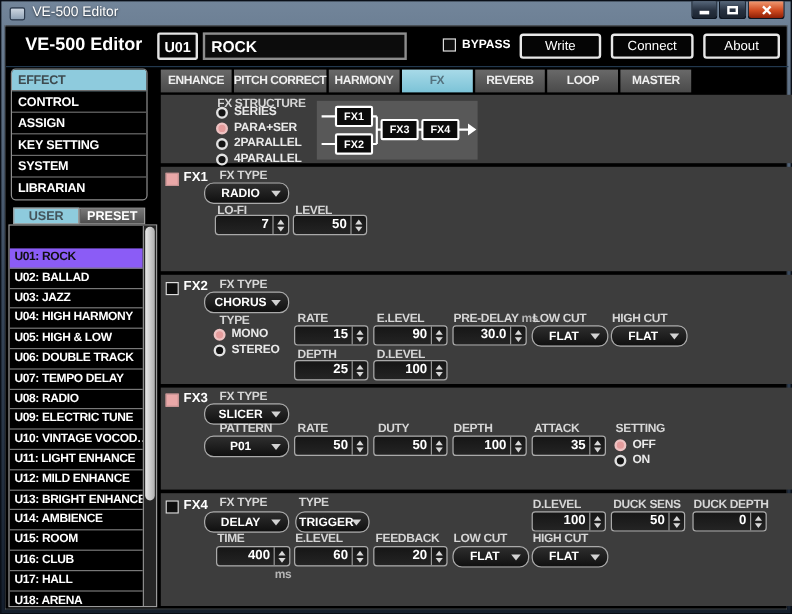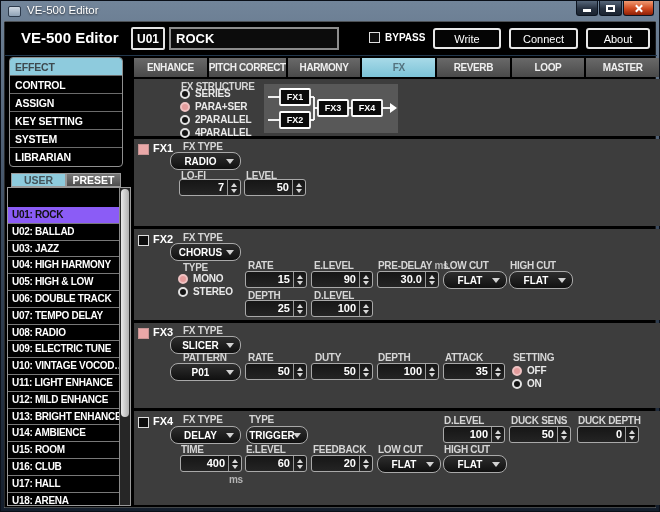--- a/index.html
+++ b/index.html
@@ -56,21 +56,21 @@
   #patch-list { position:absolute; left:6px; top:186px; width:124px; height:319px;
                 border:1px solid #9a9a9a; background:#000; overflow:hidden; }
   .p-item { height:16.8px; line-height:16px; padding-left:4px; width:111px; font-size:10px; font-weight:bold;
             color:#fff; border-bottom:1px solid #787878; letter-spacing:-0.3px; white-space:nowrap; overflow:hidden; }
   .p-item.sel { background:#8b5cf6; color:#101010;margin-top:19px; }
   #list-scroll { position:absolute; right:0; top:0; bottom:0; width:11px; background:#262626;
                  border-left:1px solid #8a8a8a; }
   #list-thumb { position:absolute; left:1px; top:1px; width:8px; height:228px; border-radius:4px;
                 background:linear-gradient(90deg,#e8e8e8,#b0b0b0); }
   
-  #tabbar { position:absolute; left:133px; top:57px; width:525px; height:19px; display:flex; gap:2px; }
+  #tabbar { position:absolute; left:133px; top:57px; width:442px; height:19px; display:flex; gap:2px; }
   .tab { flex:1; background:linear-gradient(#696969,#4a4a4a); color:#efefef; font-size:10px; font-weight:bold;
          display:flex; align-items:center; justify-content:center; letter-spacing:-0.4px; white-space:nowrap; }
   .tab.sel { background:linear-gradient(#a8dae8,#7cc3d7); color:#54727e; }
   
   .sec { position:absolute; left:133px; width:610px; background:#3d3d3d; }
   .lbl { position:absolute; font-size:10px; font-weight:bold; color:#d6d6d6; letter-spacing:-0.3px; white-space:nowrap; }
   .unit { color:#b5b5b5;margin-top:30px; }
   .fxname { position:absolute; font-size:11px; font-weight:bold; color:#fff; }
   .dd { position:absolute; height:18px; border:1px solid #a9a9a9; border-radius:8px;
         background:linear-gradient(#2e2e2e,#101010); color:#fff; font-size:10px; font-weight:bold;

